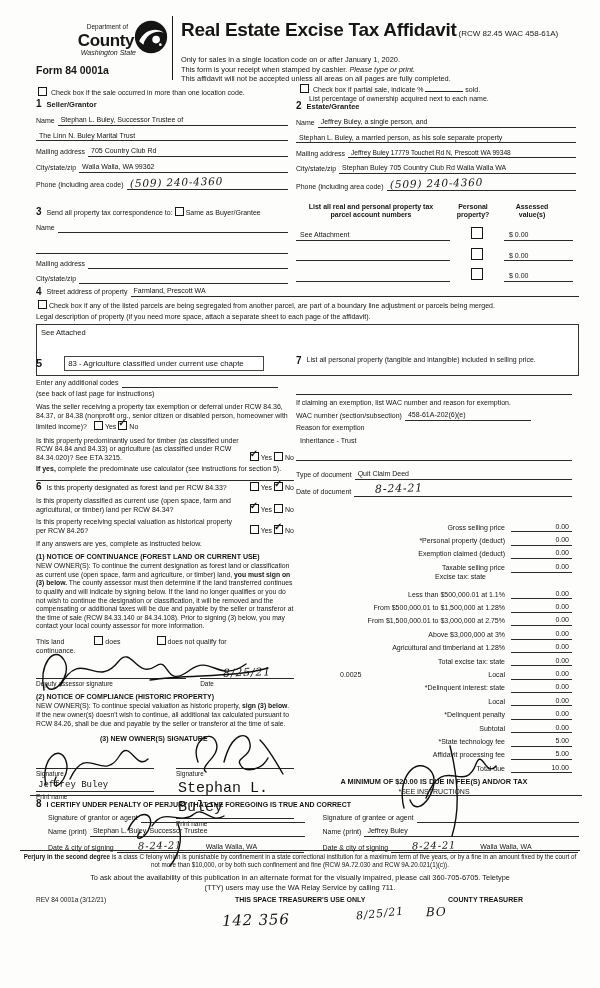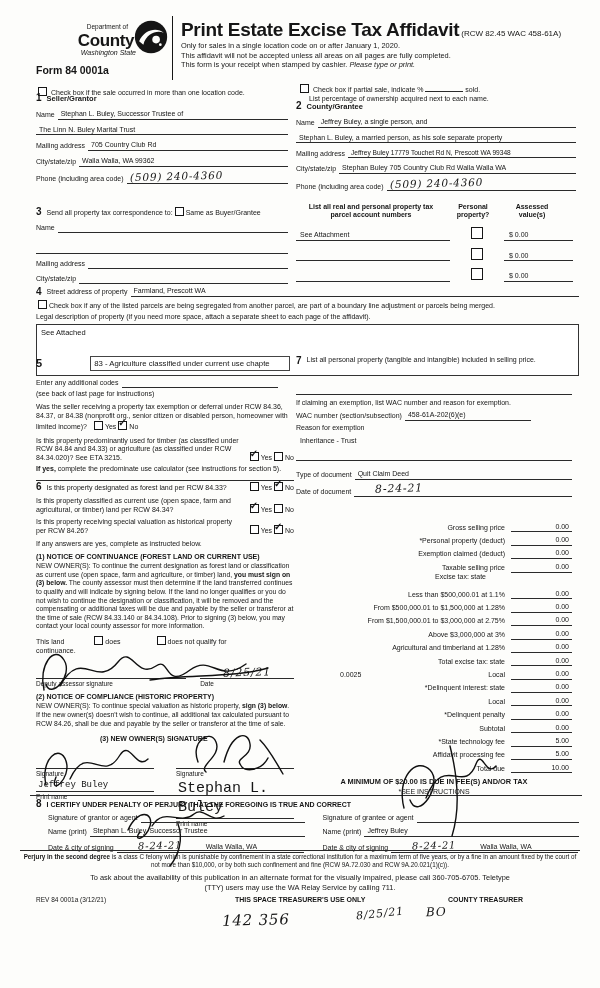--- a/index.html
+++ b/index.html
@@ -23,21 +23,21 @@
   .hdr{display:flex;}
   .logo-col{width:140px;position:relative;height:72px;flex:0 0 140px;}
   .dept-of{position:absolute;right:40px;top:9px;font-size:6.5px;}
   .revenue{position:absolute;right:34px;top:16px;font-size:17px;font-weight:bold;letter-spacing:-0.4px;}
   .dor-logo{position:absolute;right:0px;top:6px;}
   .wastate{position:absolute;right:32px;top:35px;font-size:7px;font-style:italic;}
   .formno{position:absolute;left:8px;top:50px;font-size:10.5px;font-weight:bold;}
   .vline{border-left:1.5px solid #161616;height:64px;margin:2px 8px 0 4px;}
   .title-main{font-size:19px;font-weight:bold;letter-spacing:-0.3px;line-height:1;}
   .title-rcw{font-size:8px;font-weight:normal;letter-spacing:0;}
-  .title-sub{font-size:7.4px;margin-top:2px;line-height:1.3;}
+  .title-sub{font-size:7.4px;margin-top:16px;line-height:1.3;}
   
   .phead{display:flex;text-align:center;font-weight:bold;line-height:1.2;}
   .prow{display:flex;align-items:flex-end;margin-top:7px;}
   .pacct{width:150px;border-bottom:1px solid #2a2a2a;padding-left:4px;white-space:nowrap;min-height:9px;}
   .pcb{width:54px;text-align:center;}
   .pval{width:64px;border-bottom:1px solid #2a2a2a;padding-left:5px;}
   
   .xrow{display:flex;align-items:flex-end;height:13.4px;}
   .xprefix{margin-left:44px;white-space:nowrap;}
   .xlabel{flex:1;text-align:right;white-space:nowrap;}
@@ -68,46 +68,46 @@
           <circle cx="26" cy="23" r="4.5" fill="#fdfdfb"></circle>
           <circle cx="31" cy="29" r="1.6" fill="#fdfdfb"></circle>
         </svg>
       </div>
       <div class="wastate">Washington State</div>
       <div class="formno">Form 84 0001a</div>
     </div>
     <div class="vline"></div>
     <div style="flex:1;padding-top:6px;">
       <div>
-        <span class="title-main">Print Estate Excise Tax Affidavit</span>
+        <span class="title-main">Real Estate Excise Tax Affidavit</span>
         <span class="title-rcw">(RCW 82.45 WAC 458-61A)</span>
       </div>
       <div class="title-sub">
         <div>Only for sales in a single location code on or after January 1, 2020.</div>
+        <div><span>This form is your receipt when stamped by cashier. </span><span class="i">Please type or print.</span></div>
         <div>This affidavit will not be accepted unless all areas on all pages are fully completed.</div>
-        <div><span>This form is your receipt when stamped by cashier. </span><span class="i">Please type or print.</span></div>
       </div>
     </div>
   </div>
 
   <div class="abs" style="top:87px;left:36px;width:255px;">
     <span class="cb"><i class="mk"></i></span>
     <span>Check box if the sale occurred in more than one location code.</span>
   </div>
   <div class="abs" style="top:84px;left:298px;width:285px;">
     <div>
       <span class="cb"><i class="mk"></i></span>
       <span>Check box if partial sale, indicate %</span>
       <span style="display:inline-block;width:38px;border-bottom:1px solid #2a2a2a;"></span>
       <span>sold.</span>
     </div>
     <div style="padding-left:11px;">List percentage of ownership acquired next to each name.</div>
   </div>
 
-  <div class="abs" style="top:93px;left:36px;width:252px;">
+  <div class="abs" style="top:99px;left:36px;width:252px;">
     <div><span class="secnum">1</span><span class="sech">Seller/Grantor</span></div>
     <div class="row">
         <span class="lbl">Name</span>
         <span class="fill"><span>Stephan L. Buley, Successor Trustee of</span></span>
       </div>
     <div class="row">
         <span class="fill"><span>The Linn N. Buley Marital Trust</span></span>
       </div>
     <div class="row">
         <span class="lbl">Mailing address</span>
@@ -117,21 +117,21 @@
         <span class="lbl">City/state/zip</span>
         <span class="fill"><span>Walla Walla, WA 99362</span></span>
       </div>
     <div class="row" style="margin-top:3px;">
         <span class="lbl">Phone (including area code)</span>
         <span class="fill"><span class="hand" style="font-size:10.5px;">(509) 240-4360</span></span>
       </div>
   </div>
 
   <div class="abs" style="top:101px;left:296px;width:280px;">
-    <div><span class="secnum">2</span><span class="sech">County/Grantee</span></div>
+    <div><span class="secnum">2</span><span class="sech">Estate/Grantee</span></div>
     <div class="row">
         <span class="lbl">Name</span>
         <span class="fill"><span>Jeffrey Buley, a single person, and</span></span>
       </div>
     <div class="row">
         <span class="fill"><span>Stephan L. Buley, a married person, as his sole separate property</span></span>
       </div>
     <div class="row">
         <span class="lbl">Mailing address</span>
         <span class="fill" style="font-size:6.6px;"><span>Jeffrey Buley 17779 Touchet Rd N, Prescott WA 99348</span></span>
@@ -209,21 +209,21 @@
         <span class="fill"><span>Farmland, Prescott WA</span></span>
       </div>
     <div style="margin-top:3px;"><span class="cb"><i class="mk"></i></span><span>Check box if any of the listed parcels are being segregated from another parcel, are part of a boundary line adjustment or parcels being merged.</span></div>
     <div style="margin-top:2px;">Legal description of property (if you need more space, attach a separate sheet to each page of the affidavit).</div>
     <div style="margin-top:2px;border:1px solid #333;height:44px;padding:3px 4px;font-size:7.5px;background:#fff;"><span>See Attached</span></div>
   </div>
 
   <div class="abs" style="top:356px;left:36px;width:258px;">
     <div style="display:flex;align-items:center;">
       <span class="secnum" style="font-size:11px;padding-right:22px;">5</span>
-      <span style="display:inline-block;width:192px;border:1px solid #444;padding:1.5px 3px;font-size:7.8px;white-space:nowrap;overflow:hidden;background:#fff;margin-left:26px;">83 - Agriculture classified under current use chapte</span>
+      <span style="display:inline-block;width:192px;border:1px solid #444;padding:1.5px 3px;font-size:7.8px;white-space:nowrap;overflow:hidden;background:#fff;">83 - Agriculture classified under current use chapte</span>
     </div>
     <div class="row" style="margin-top:8px;">
         <span class="lbl">Enter any additional codes</span>
         <span class="fill" style="max-width:150px;"></span>
       </div>
     <div style="margin-top:2px;">(see back of last page for instructions)</div>
     <div style="margin-top:5px;">
       <span>Was the seller receiving a property tax exemption or deferral under RCW 84.36, 84.37, or 84.38 (nonprofit org., senior citizen or disabled person, homeowner with limited income)?</span>
       <span class="yn"><span class="cb"><i class="mk"></i></span><span>Yes</span><span class="cb"><i class="mk">✓</i></span><span>No</span></span>
     </div>

